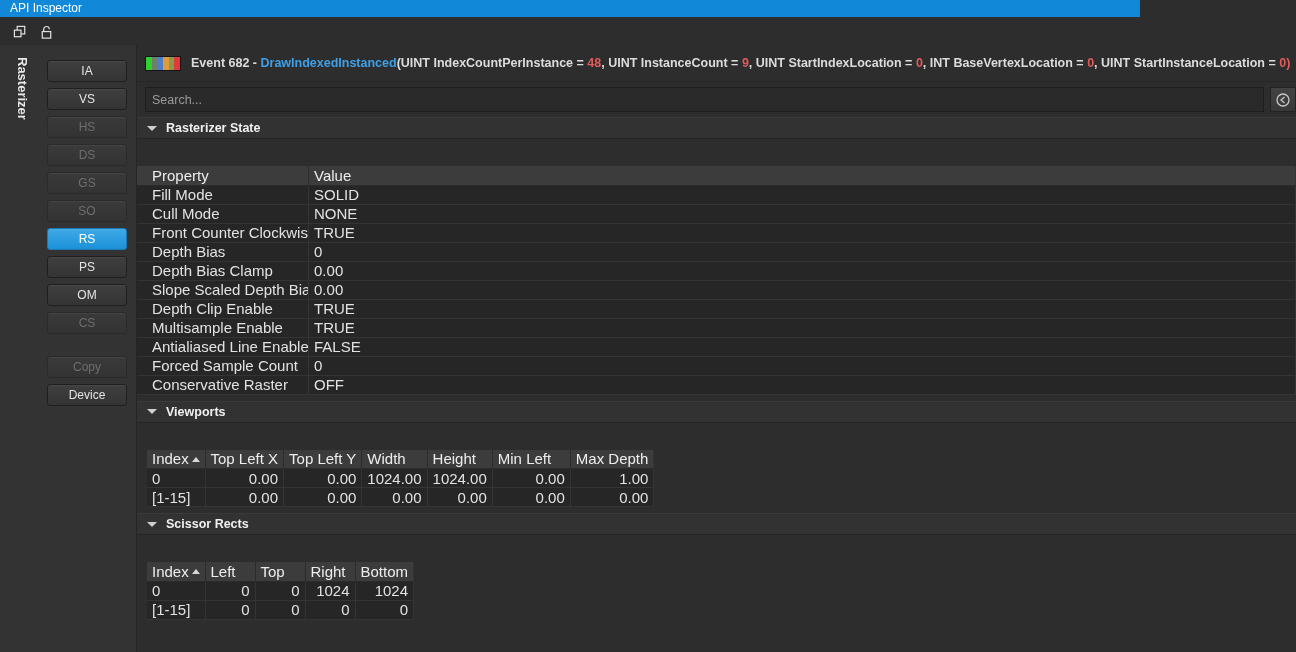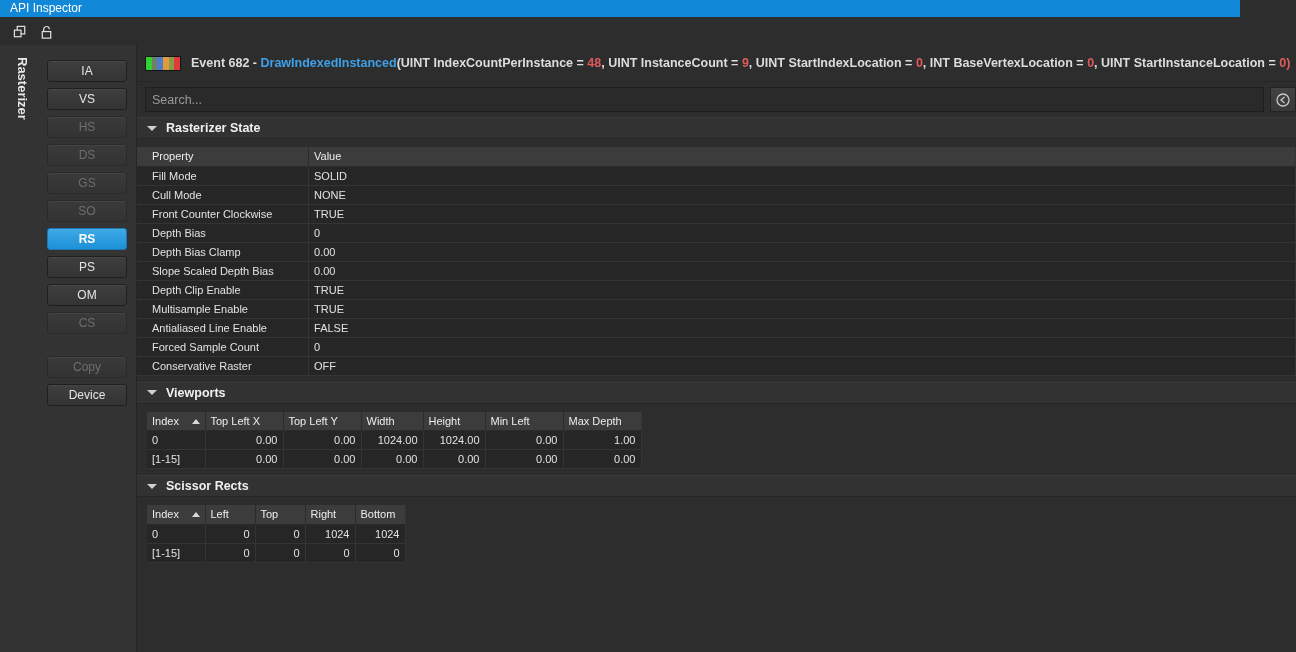--- a/index.html
+++ b/index.html
@@ -9,21 +9,21 @@
     width: 1296px;
     height: 652px;
     overflow: hidden;
     font-family: "Liberation Sans", sans-serif;
     -webkit-font-smoothing: antialiased;
   }
   * { box-sizing: border-box; }
 
   
   #titlebar {
-    position: absolute; left: 0; top: 0; width: 1240px; height: 17px;
+    position: absolute; left: 0; top: 0; width: 1140px; height: 17px;
     background: #1288d8;
     overflow: hidden;
   }
   #titlebar .dots {
     position: absolute; left: 0; top: 0; right: 0; bottom: 0;
     background-image:
       radial-gradient(#5cb4e8 0.6px, transparent 0.7px);
     background-size: 4px 4px;
     background-position: 0 1px;
     opacity: 0.85;
@@ -81,21 +81,20 @@
   }
   .stage-btn.disabled {
     color: #6e6e6e;
     background: linear-gradient(#3a3a3a, #333333);
     border-color: #2a2a2a;
   }
   .stage-btn.selected {
     background: linear-gradient(#3fa9e6, #1c91d8);
     border-color: #1b78b4;
     color: #ffffff;
-    font-weight: bold;
   }
   .stage-spacer { height: 16px; }
 
   
   #main {
     position: absolute; left: 137px; top: 45px;
     width: 1159px; height: 607px;
     background: #2d2d2d;
   }
 
@@ -169,22 +168,23 @@
     margin-right: 9px;
   }
   .section-header .sh-title {
     color: #f0f0f0; font-size: 12.5px; font-weight: bold;
   }
 
   .section-body { padding: 8px 0 6px 10px; background: #2d2d2d; }
 
   table.grid {
     border-collapse: collapse;
-    font-size: 11px;
+    font-size: 15px;
     table-layout: fixed;
+    margin-top: 19px;
   }
   table.grid th {
     background: #3c3c3c;
     color: #ededed;
     font-weight: normal;
     text-align: left;
     height: 19px;
     padding: 0 5px;
     border-right: 1px solid #2b2b2b;
     border-bottom: 1px solid #2b2b2b;

